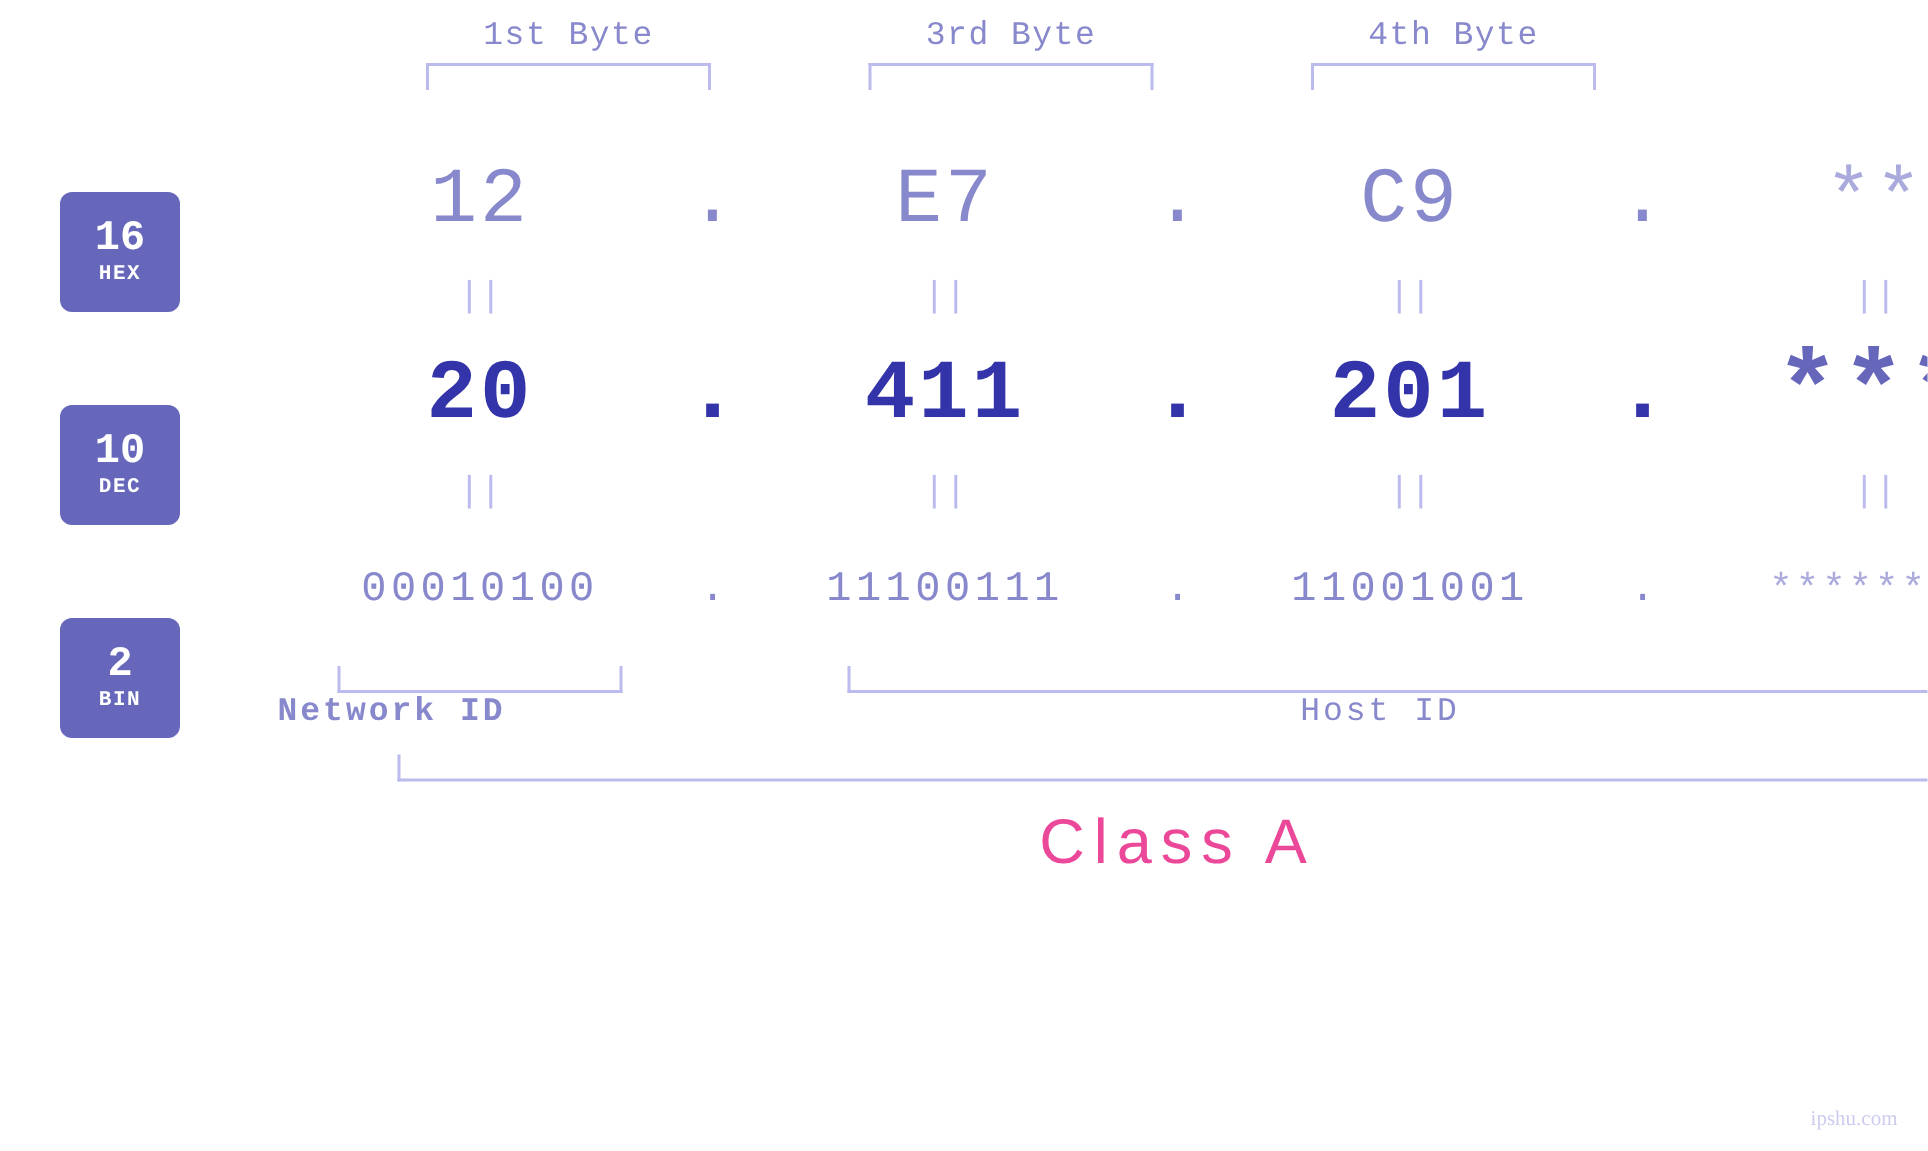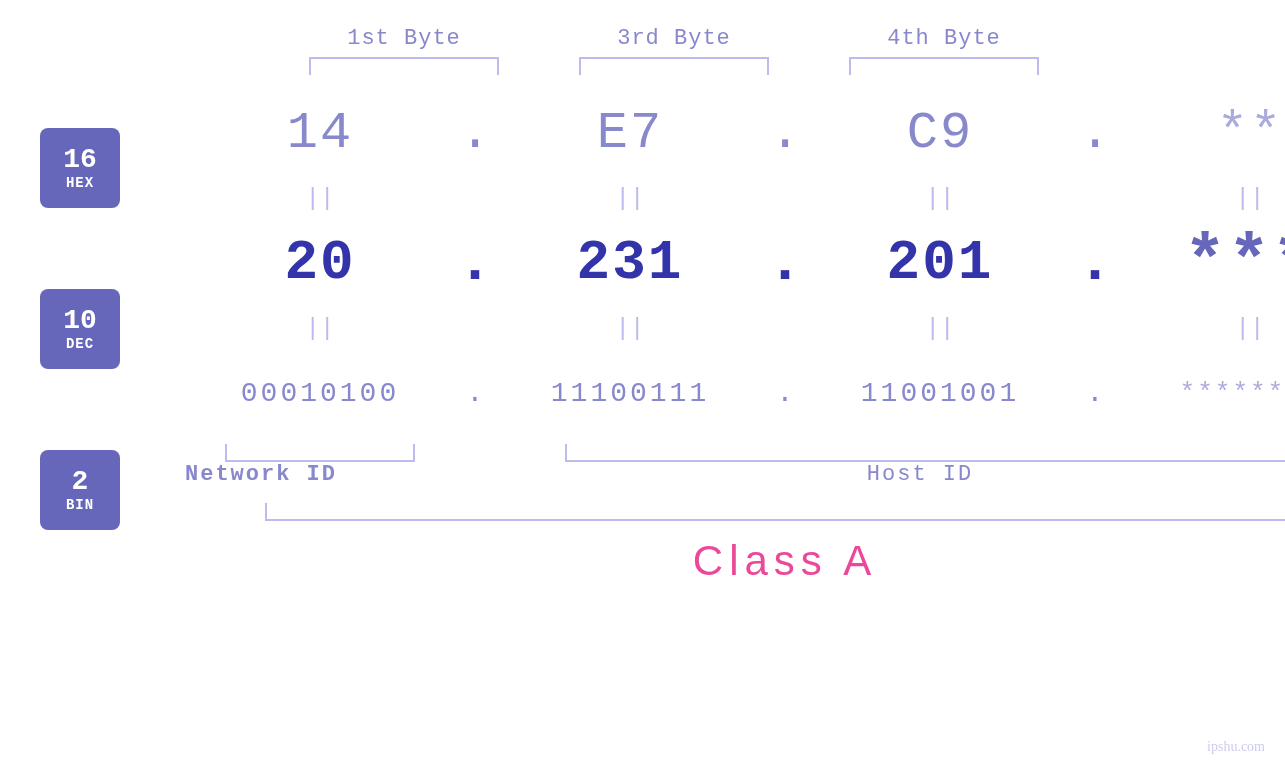--- a/index.html
+++ b/index.html
@@ -173,35 +173,36 @@
 
     
     .layout-wrapper {
       position: relative;
       width: 1285px;
       height: 767px;
     }
 
     .byte-headers-abs {
       position: absolute;
-      top: 26px;
+      top: 11px;
       left: 0;
       right: 0;
       display: flex;
       justify-content: center;
       padding-left: 63px;
+      gap: 25px;
     }
 
     .badges-abs {
       position: absolute;
       top: 128px;
       left: 40px;
       display: flex;
       flex-direction: column;
-      gap: 81px;
+      gap: 62px;
     }
 
     .values-abs {
       position: absolute;
       top: 88px;
       left: 185px;
     }
   </style>
 </head>
 <body>
@@ -235,21 +236,21 @@
     <div class="badge">
       <span class="badge-number">2</span>
       <span class="badge-type">BIN</span>
     </div>
   </div>
 
   <div class="values-abs">
 
     <div class="value-row hex-row">
       <div class="cell">
-        <span class="hex-value">14</span>
+        <span class="hex-value">12</span>
       </div>
       <div class="dot-cell">
         <span class="dot-hex">.</span>
       </div>
       <div class="cell">
         <span class="hex-value">E7</span>
       </div>
       <div class="dot-cell">
         <span class="dot-hex">.</span>
       </div>
@@ -283,21 +284,21 @@
     </div>
 
     <div class="value-row dec-row">
       <div class="cell">
         <span class="dec-value">20</span>
       </div>
       <div class="dot-cell">
         <span class="dot">.</span>
       </div>
       <div class="cell">
-        <span class="dec-value">231</span>
+        <span class="dec-value">411</span>
       </div>
       <div class="dot-cell">
         <span class="dot">.</span>
       </div>
       <div class="cell">
         <span class="dec-value">201</span>
       </div>
       <div class="dot-cell">
         <span class="dot">.</span>
       </div>

